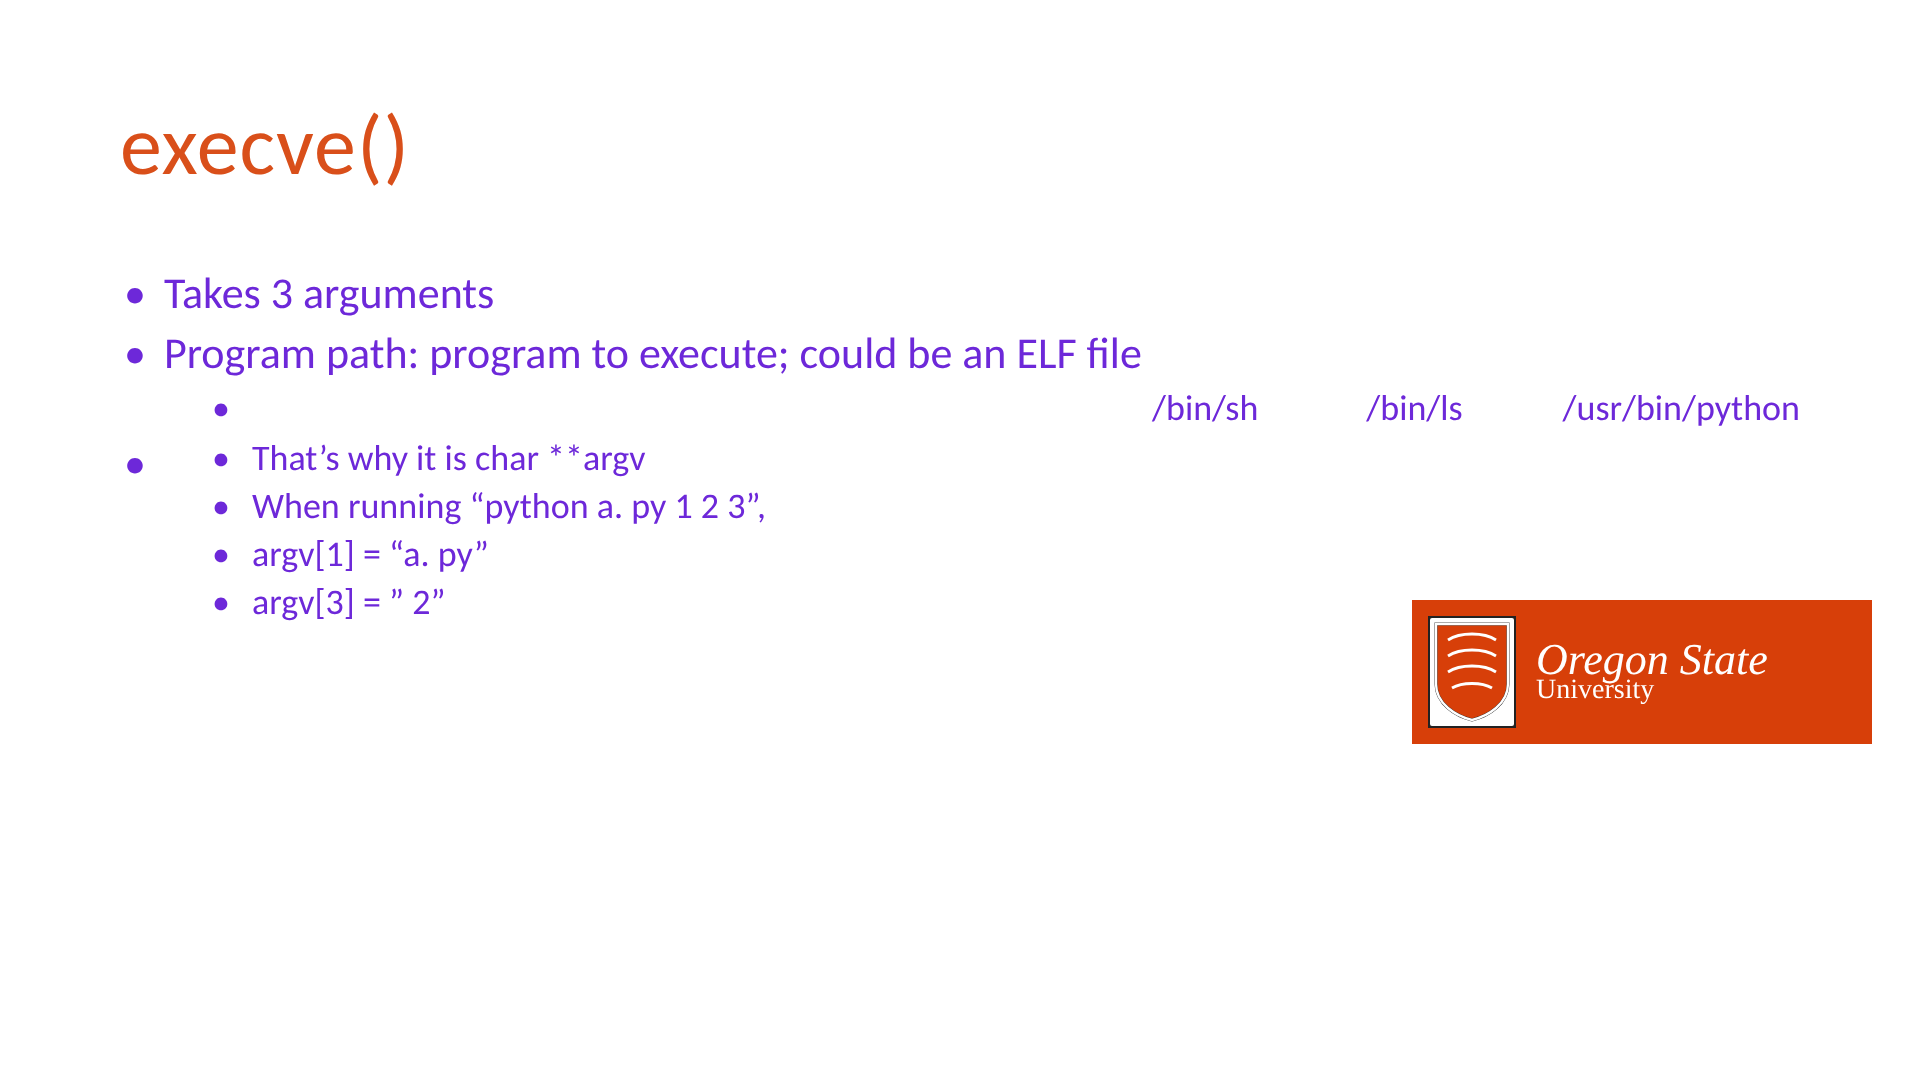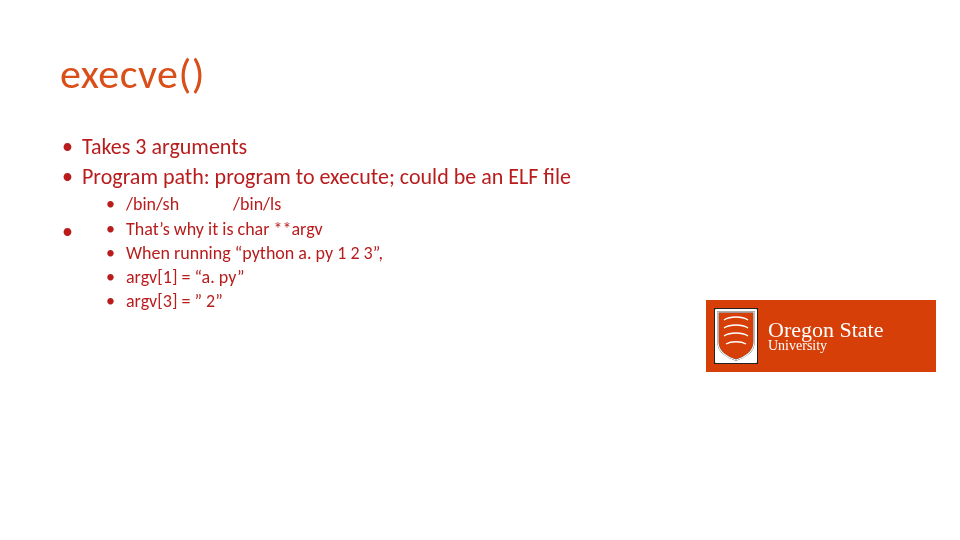--- a/index.html
+++ b/index.html
@@ -1,51 +1,52 @@
 <!DOCTYPE html>
 <html><head>
 <meta charset="utf-8">
 <style>
   * { margin: 0; padding: 0; box-sizing: border-box; }
   html, body { width: 960px; height: 540px; background: #fff; font-family: Calibri, "Segoe UI", Arial, sans-serif; overflow: hidden; position: relative; }
   .slide { width: 960px; height: 396px; position: relative; padding: 48px 60px 0 60px; }
   .title { font-size: 42px; font-weight: 400; color: #d94f1a; letter-spacing: 0.5px; margin-bottom: 34px; }
-  .body { color: #b91c1c; font-size: 22px; line-height: 1.28; }
+  .body { color: #6d28d9; font-size: 22px; line-height: 1.28; }
   ul.level1 { list-style: none; padding-left: 0; }
   ul.level1 > li { position: relative; padding-left: 22px; margin-bottom: 2px; }
   ul.level1 > li::before { content: "•"; position: absolute; left: 2px; top: 0; font-size: 22px; }
   ul.level2 { list-style: none; padding-left: 0; margin-top: 2px; }
   ul.level2 > li { position: relative; padding-left: 44px; font-size: 18px; margin-bottom: 1px; }
   ul.level2 > li::before { content: "•"; position: absolute; left: 24px; top: 0; font-size: 18px; }
-  .inline-row { display: flex; gap: 50px; }
+  .inline-row { display: flex; gap: 50px; justify-content: flex-end; }
   .inline-row > span:first-child { margin-right: 4px; }
   .logo { position: absolute; right: 24px; bottom: 24px; width: 230px; height: 72px; background: #d73f09; display: flex; align-items: center; padding: 4px 10px 4px 8px; }
   .shield { width: 44px; height: 56px; margin-right: 10px; flex: 0 0 auto; }
   .logotext { color: #fff; font-family: Georgia, "Times New Roman", serif; line-height: 1.02; }
-  .logotext .l1 { font-size: 22px; font-weight: 400; }
+  .logotext .l1 { font-size: 22px; font-weight: 400; font-style: italic; }
   .logotext .l2 { font-size: 14px; font-weight: 400; margin-top: -2px; }
 </style>
 </head>
 <body>
 
 <div class="slide">
   <h1 class="title">execve()</h1>
 
   <div class="body">
     <ul class="level1">
       <li>
         <span>Takes 3 arguments</span>
       </li>
       <li>
         <span>Program path: program to execute; could be an ELF file</span>
         <ul class="level2">
           <li>
             <span class="inline-row">
               <span>/bin/sh</span>
               <span>/bin/ls</span>
+              <span>/usr/bin/python</span>
             </span>
           </li>
         </ul>
       </li>
       <li>
         <ul class="level2">
           <li><span>That’s why it is char **argv</span></li>
           <li><span>When running “python a. py 1 2 3”,</span></li>
           <li><span>argv[1] = “a. py”</span></li>
           <li><span>argv[3] = ” 2”</span></li>

